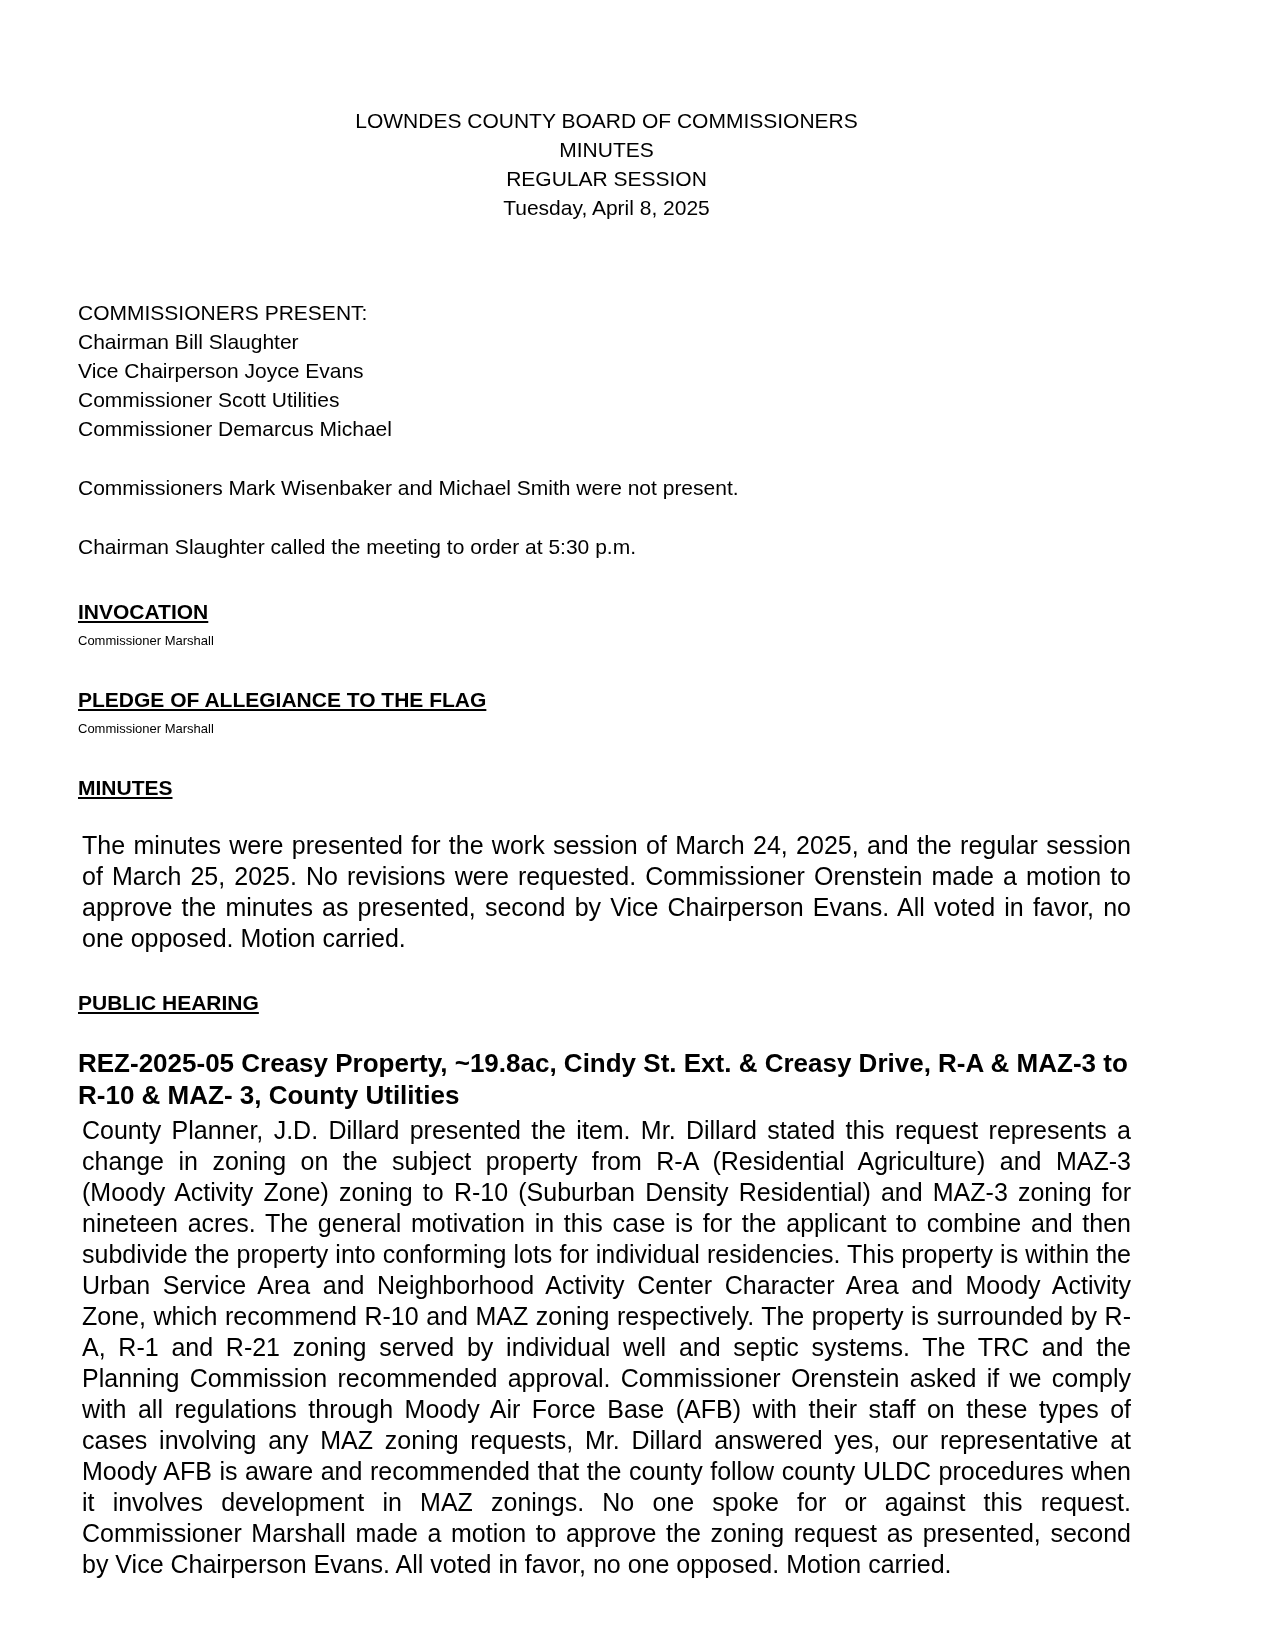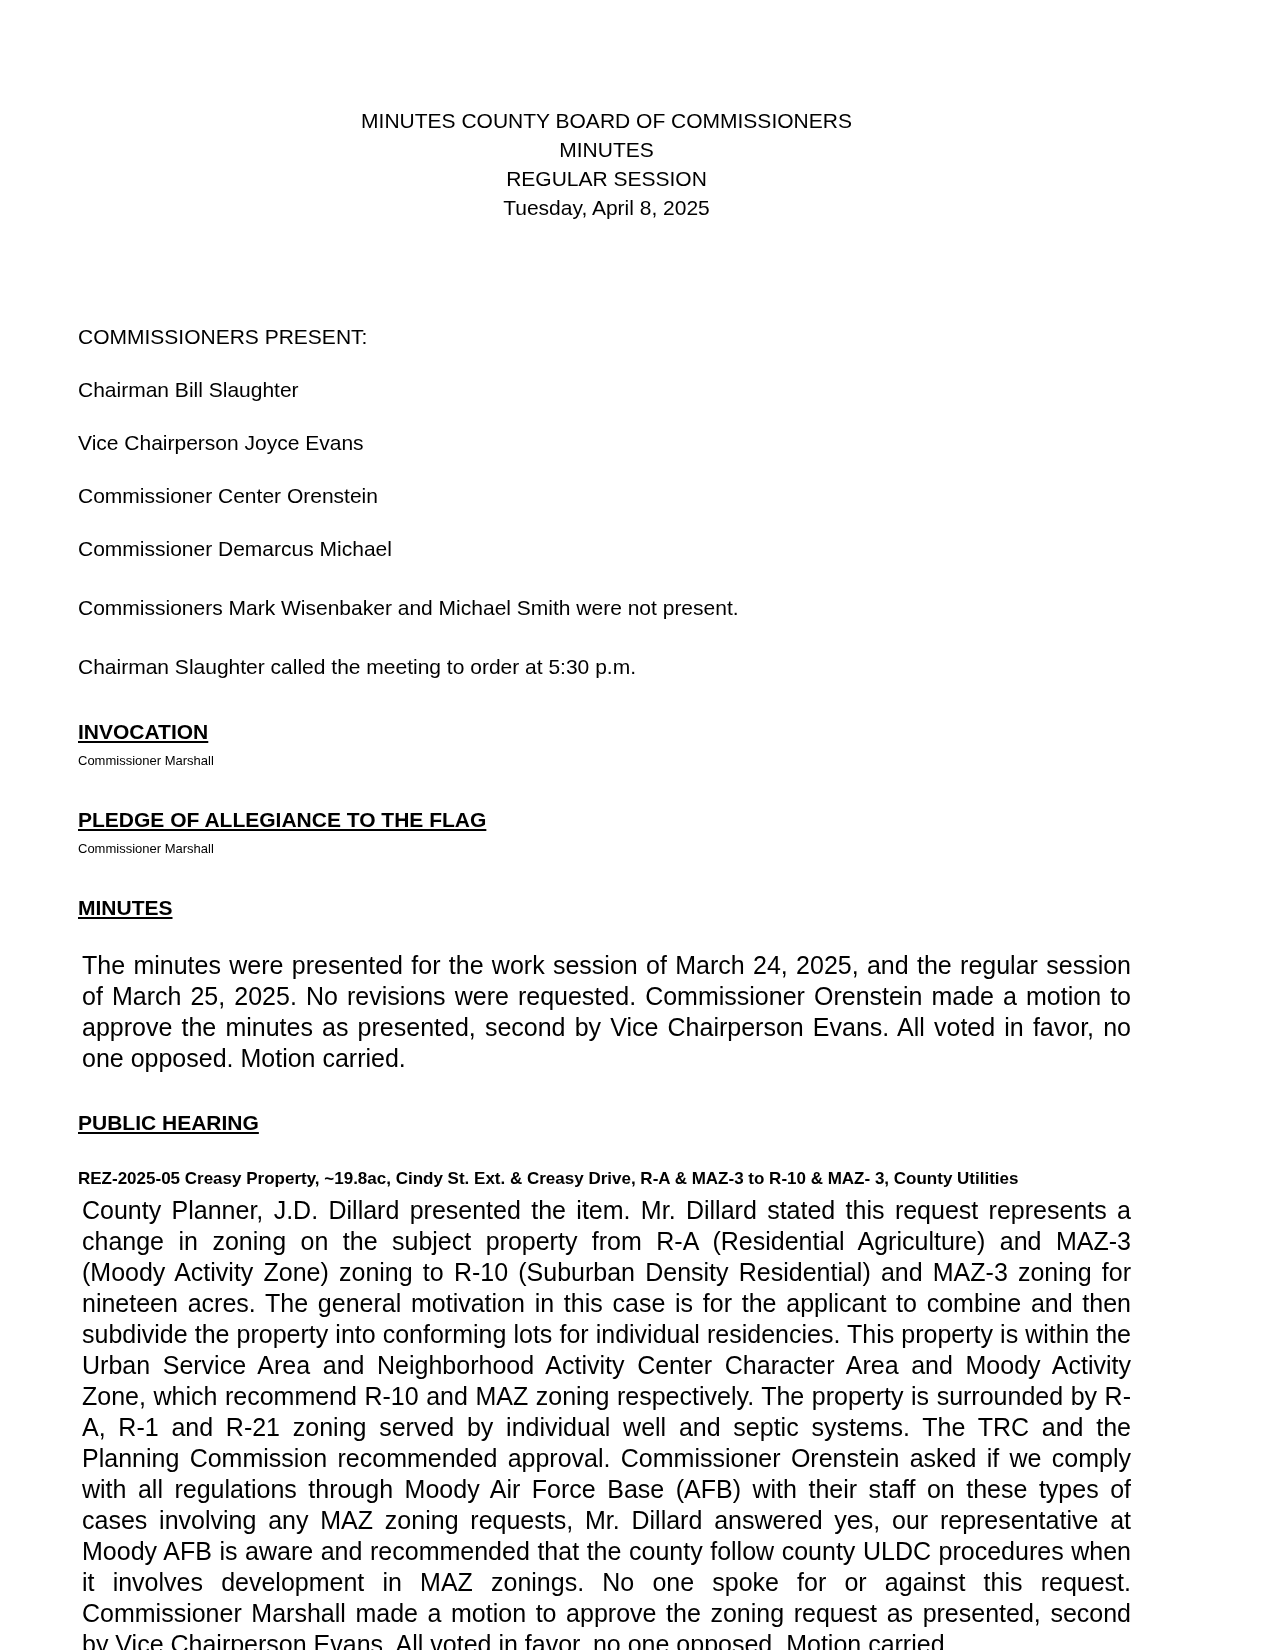--- a/index.html
+++ b/index.html
@@ -32,68 +32,67 @@
   }
   .spacer-lg { height: 76px; }
 
   .body-text {
     font-size: 21px;
     line-height: 29px;
   }
   .roster div {
     font-size: 21px;
     line-height: 29px;
-    margin-top: 24px;
   }
   .section-head {
     font-size: 21px;
     font-weight: bold;
     line-height: 29px;
     text-decoration: underline;
   }
   .sub-line {
     font-size: 13px;
     line-height: 29px;
   }
   p.just {
     font-size: 25px;
     line-height: 31px;
     text-align: justify;
     margin: 4px;
     
   }
   .item-title {
-    font-size: 17px;
+    font-size: 26px;
     font-weight: bold;
-    line-height: 24px;
+    line-height: 32px;
     margin: 0 0 0 0;
   }
   .gap-24 { height: 24px; }
   .gap-30 { height: 30px; }
   .gap-36 { height: 36px; }
 </style>
 </head>
 <body>
 
 <div class="page">
 
   <div class="header-block">
-    <div>MINUTES COUNTY BOARD OF COMMISSIONERS</div>
+    <div>LOWNDES COUNTY BOARD OF COMMISSIONERS</div>
     <div>MINUTES</div>
     <div>REGULAR SESSION</div>
     <div>Tuesday, April 8, 2025</div>
   </div>
 
   <div class="spacer-lg"></div>
 
   <div class="roster">
     <div>COMMISSIONERS PRESENT:</div>
     <div>Chairman Bill Slaughter</div>
     <div>Vice Chairperson Joyce Evans</div>
-    <div>Commissioner Center Orenstein</div>
+    <div>Commissioner Scott Utilities</div>
     <div>Commissioner Demarcus Michael</div>
   </div>
 
   <div class="gap-30"></div>
 
   <div class="body-text">Commissioners Mark Wisenbaker and Michael Smith were not present.</div>
 
   <div class="gap-30"></div>
 
   <div class="body-text">Chairman Slaughter called the meeting to order at 5:30 p.m.</div>

